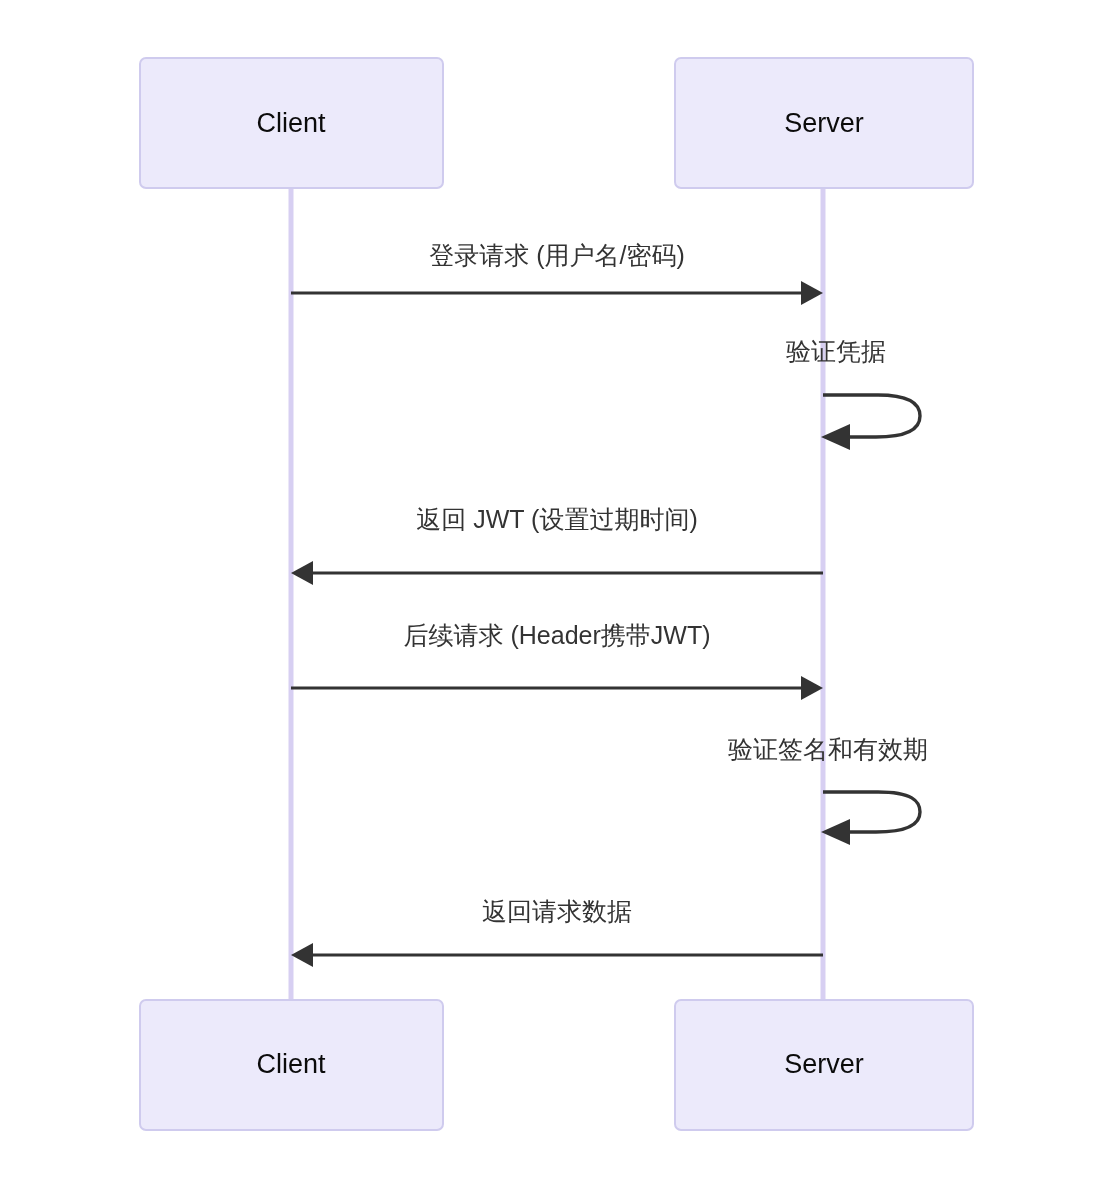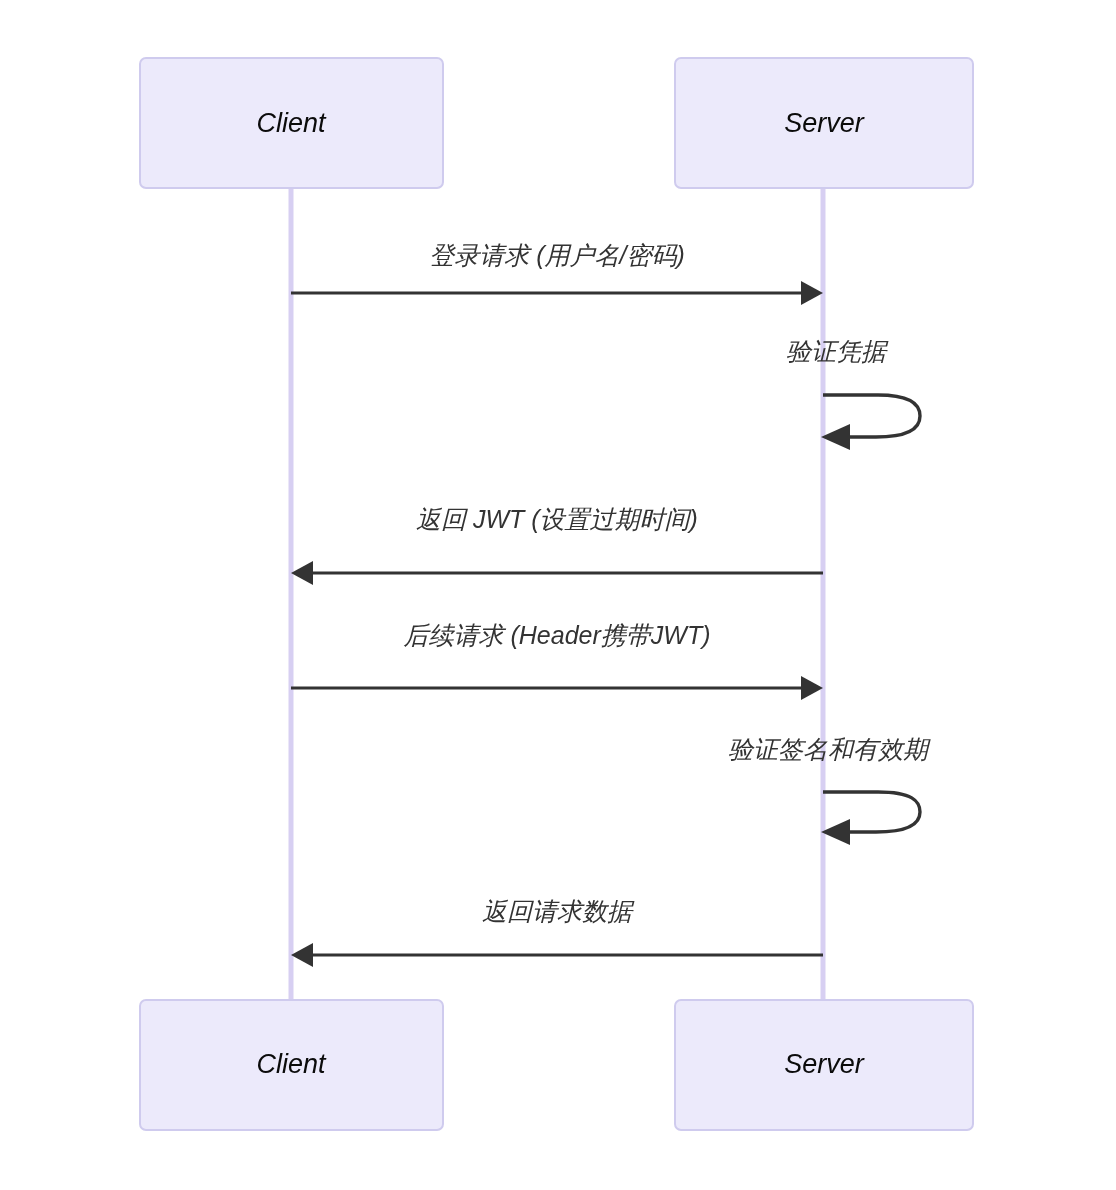--- a/index.html
+++ b/index.html
@@ -9,21 +9,20 @@
   }
   body {
     font-family: "Liberation Sans", "DejaVu Sans", sans-serif;
   }
   #diagram-root {
     position: relative;
     width: 1004px;
     height: 1190px;
     background: #ffffff;
     overflow: hidden;
-    font-style: italic;
   }
   #seq-svg {
     position: absolute;
     left: 0;
     top: 0;
     width: 1116px;
     height: 1190px;
     display: block;
   }
   .actor-box-rect {

